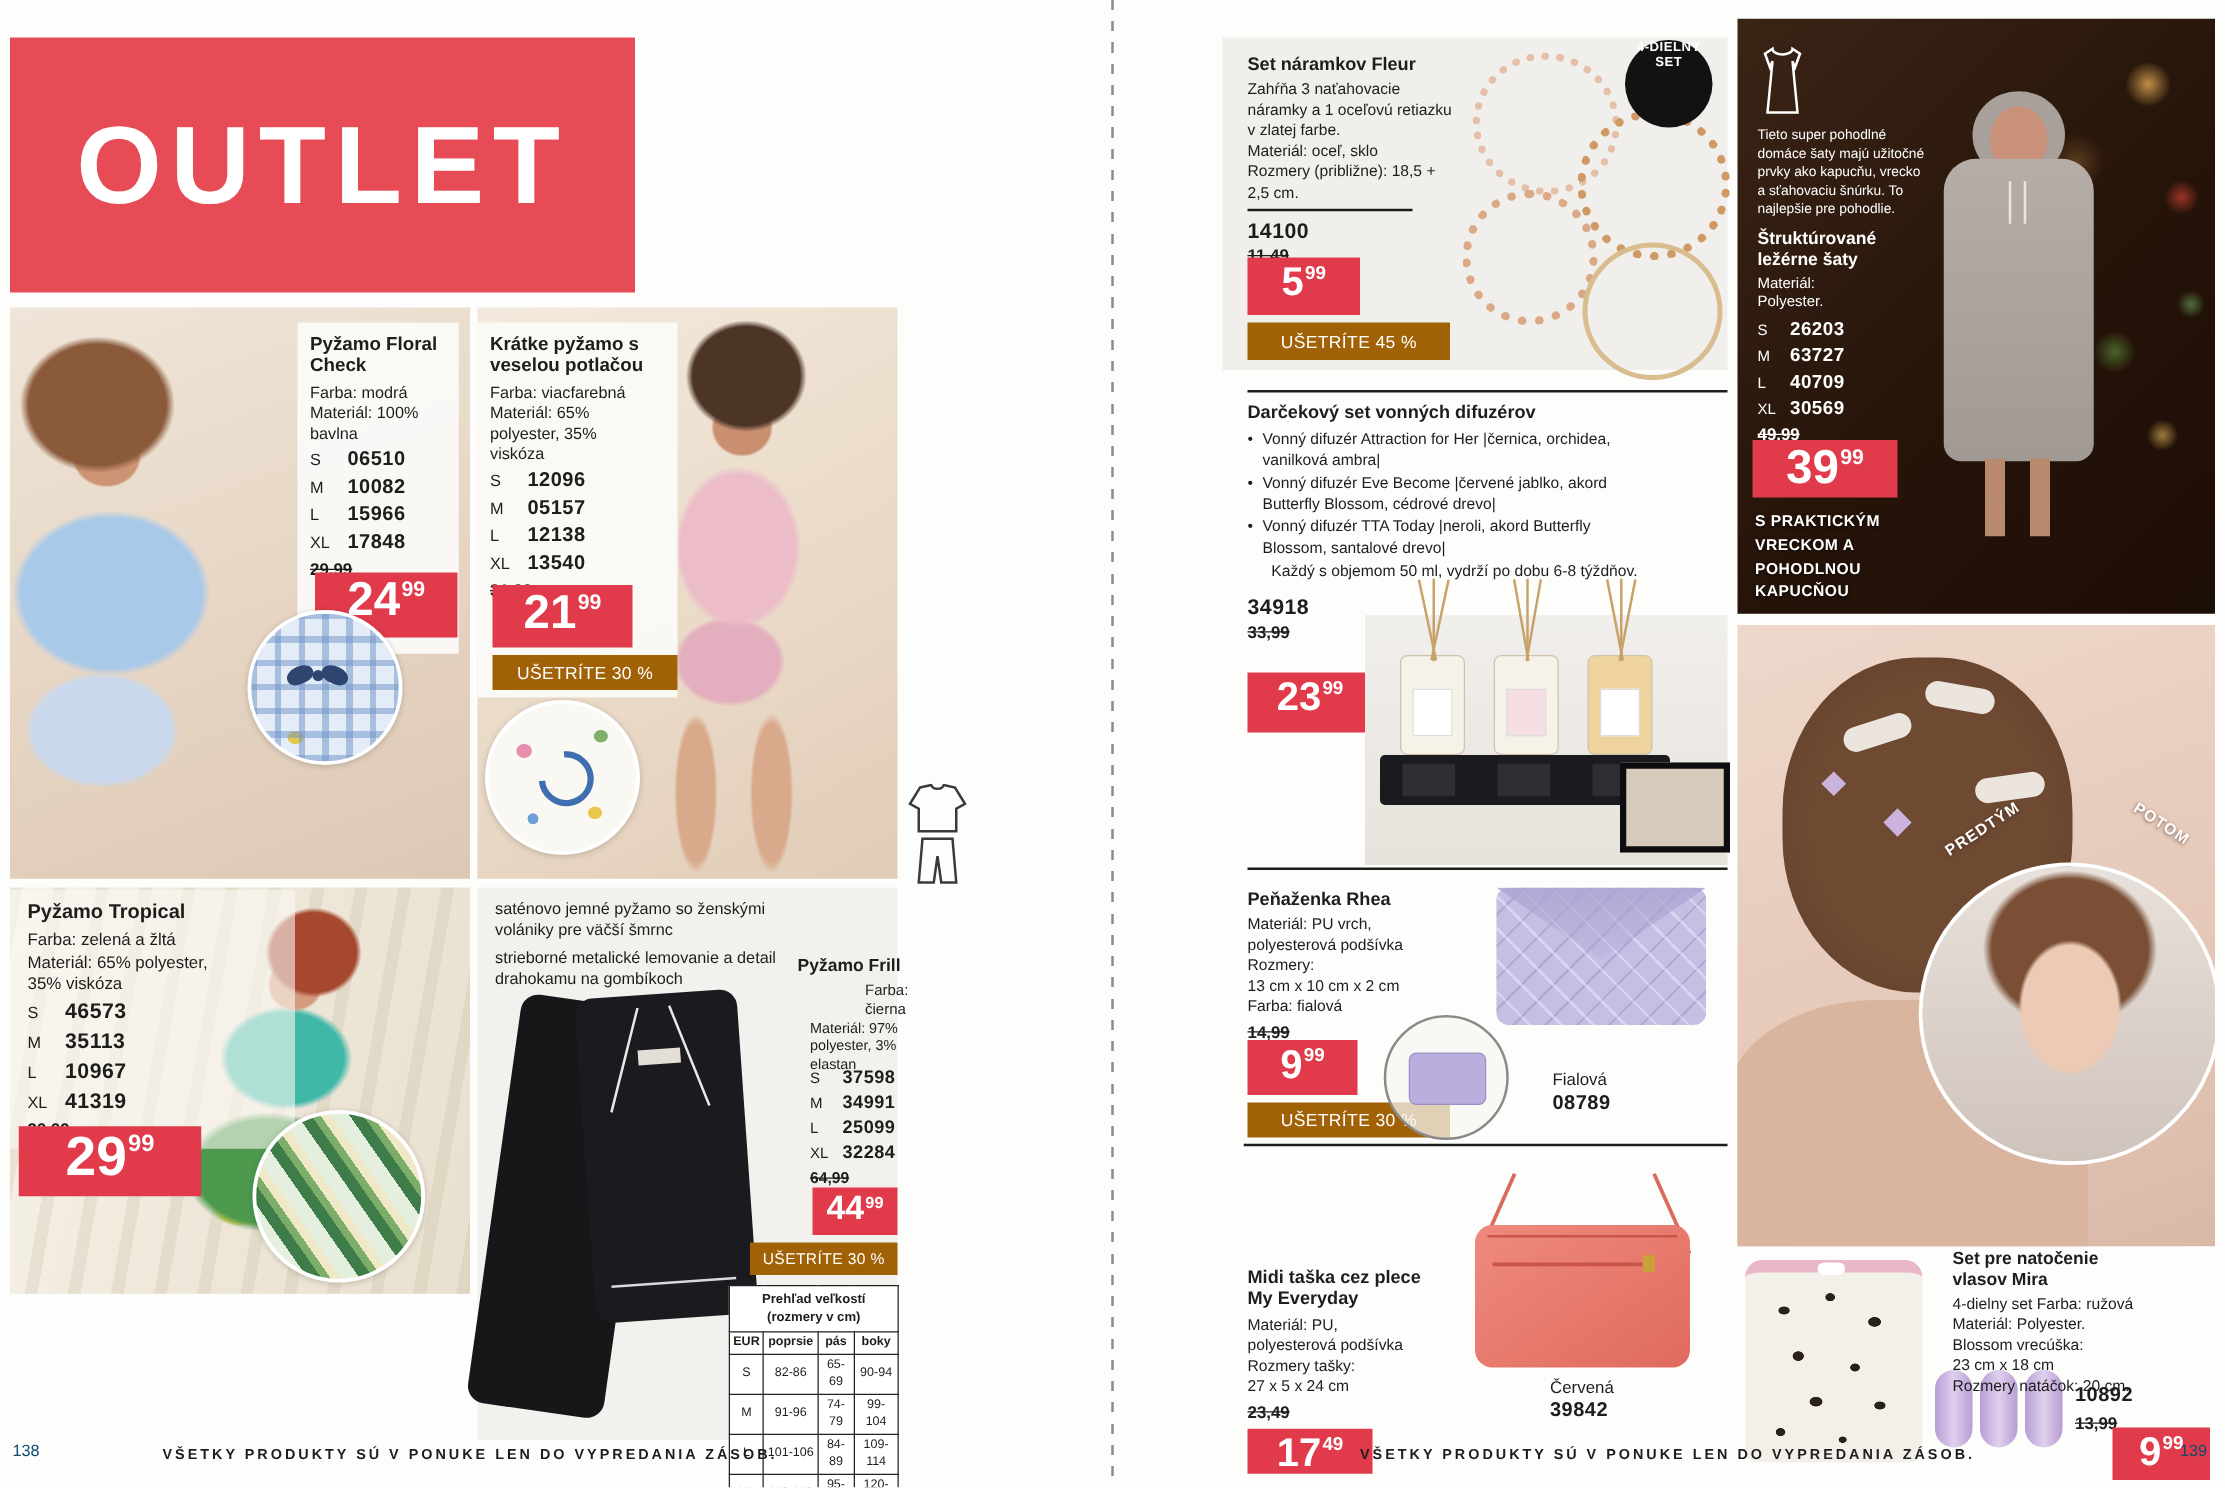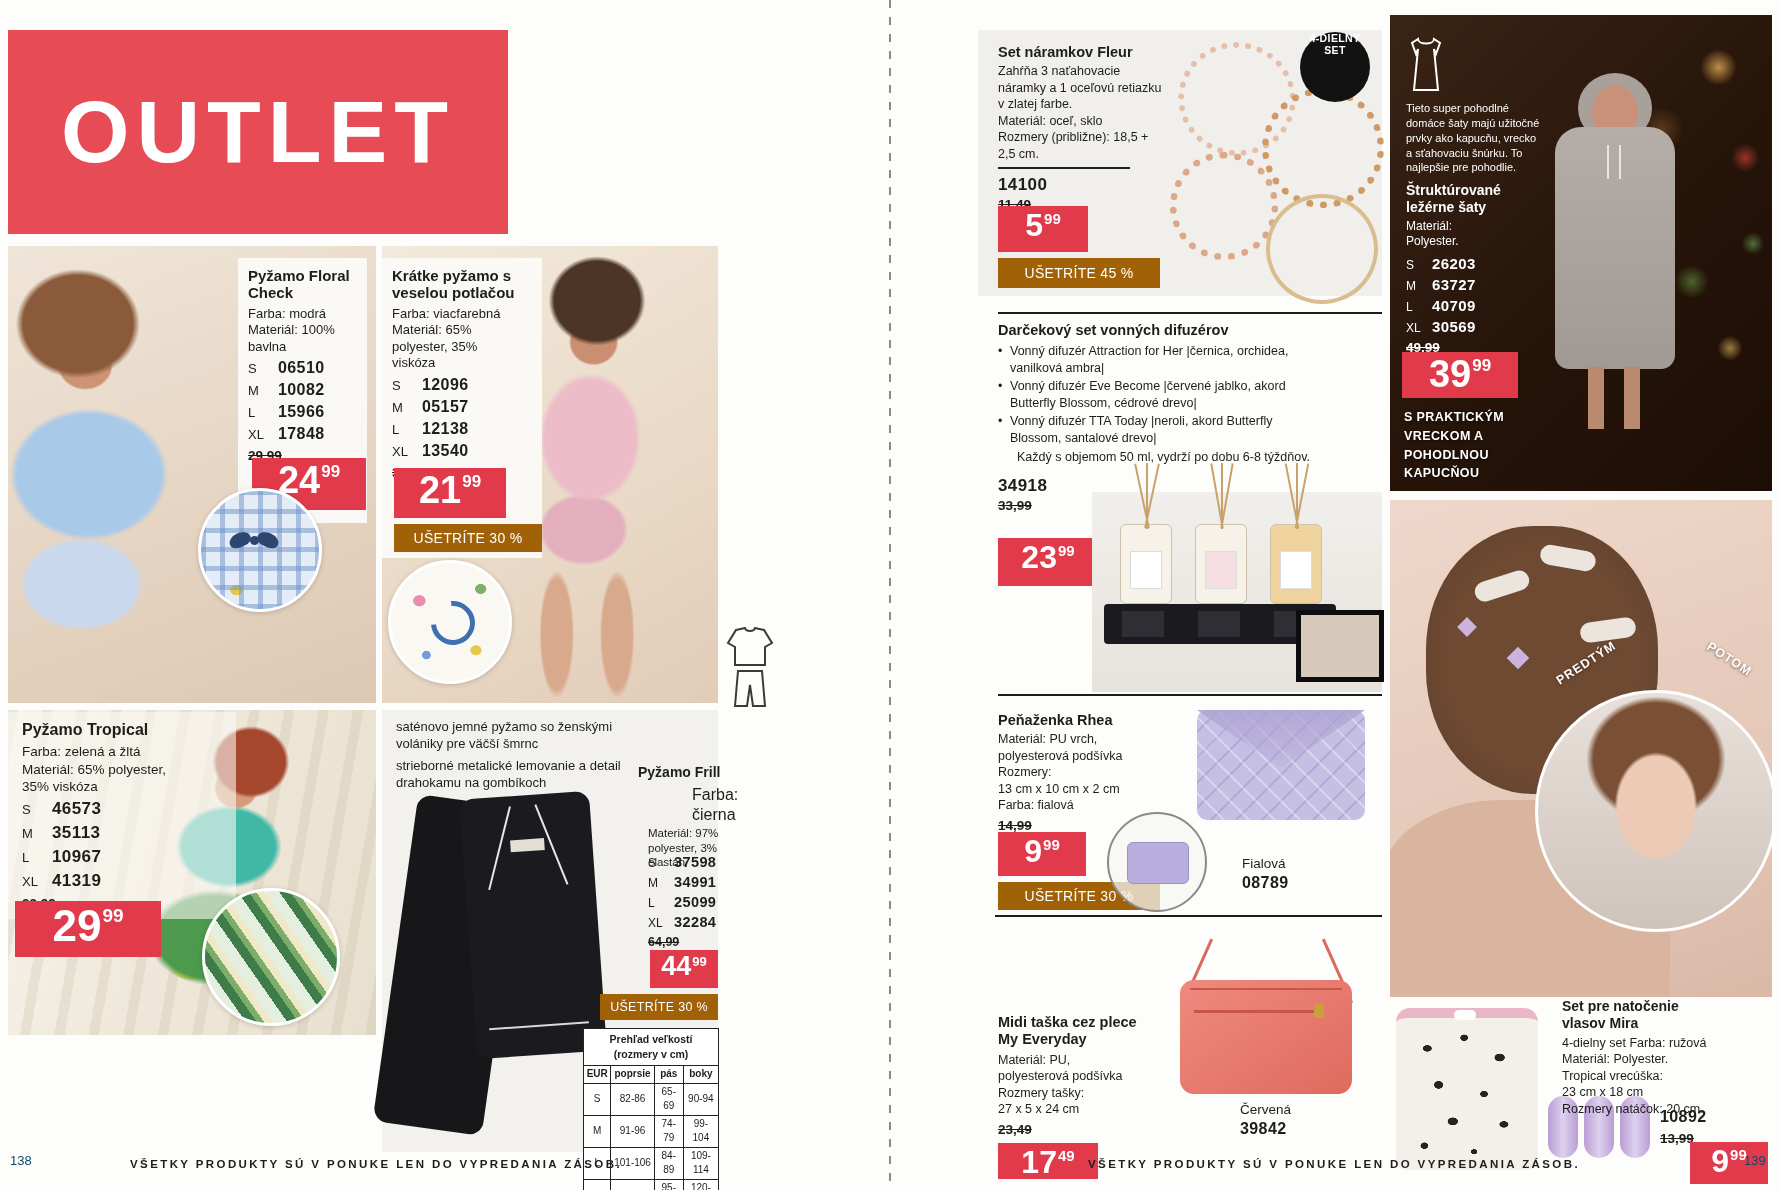--- a/index.html
+++ b/index.html
@@ -220,21 +220,21 @@
   <div class="fig" style="left:395px;top:800px;width:110px;height:330px;background:#17171a;border-radius:14px;transform:rotate(8deg);"></div>
   <div class="fig" style="left:468px;top:795px;width:130px;height:260px;background:#1b1b1f;border-radius:14px;transform:rotate(-4deg);">
     <div class="fig" style="left:36px;top:8px;width:2px;height:86px;background:#e8e8e8;transform:rotate(18deg);"></div>
     <div class="fig" style="left:88px;top:8px;width:2px;height:86px;background:#e8e8e8;transform:rotate(-18deg);"></div>
     <div class="fig" style="left:48px;top:44px;width:34px;height:12px;background:#e3ded6;"></div>
     <div class="fig" style="left:14px;top:230px;width:100px;height:2px;background:#d9d9d9;"></div>
   </div>
 
   <div class="abs pname" style="left:638px;top:764px;font-size:14px;white-space:nowrap;">Pyžamo Frill</div>
   <div class="abs" style="left:648px;top:785px;width:82px;">
-    <div class="pline" style="font-size:16px;padding-left:44px;">Farba: čierna</div>
+    <div class="pline" style="font-size:12px;padding-left:44px;">Farba: čierna</div>
     <div class="pline" style="font-size:11.5px;">Materiál: 97% polyester, 3% elastan</div>
   </div>
   <div class="abs" style="left:648px;top:850px;width:80px;">
     <div class="szrow sm">
         <span class="lab">S</span>
         <span class="code">37598</span>
       </div>
     <div class="szrow sm">
         <span class="lab">M</span>
         <span class="code">34991</span>
@@ -509,21 +509,21 @@
                radial-gradient(5px 4px at 55% 88%, #2a2118 60%, transparent 68%);">
     <div class="fig" style="left:58px;top:-8px;width:22px;height:10px;background:#fff;border-radius:5px;"></div>
   </div>
   <div class="abs" style="left:1548px;top:1096px;width:116px;height:66px;">
     <span class="roller"></span><span class="roller"></span><span class="roller"></span>
   </div>
   <div class="abs" style="left:1562px;top:998px;width:186px;">
     <div class="rhead" style="width:152px;font-size:14px;">Set pre natočenie vlasov Mira</div>
     <div class="rbody" style="margin-top:3px;">4-dielny set Farba: ružová</div>
     <div class="rbody">Materiál: Polyester.</div>
-    <div class="rbody">Tropical vrecúška:</div>
+    <div class="rbody">Blossom vrecúška:</div>
     <div class="rbody">23 cm x 18 cm</div>
     <div class="rbody">Rozmery natáčok: 20 cm.</div>
   </div>
   <div class="abs codebig" style="left:1660px;top:1108px;font-size:16px;">10892</div>
   <div class="abs old" style="left:1660px;top:1126px;">13,99</div>
   <div class="pricebox pb-md" style="left:1690px;top:1142px;width:78px;height:42px;">
     <span class="eu">9</span>
       <span class="ct">99</span>
   </div>
 

